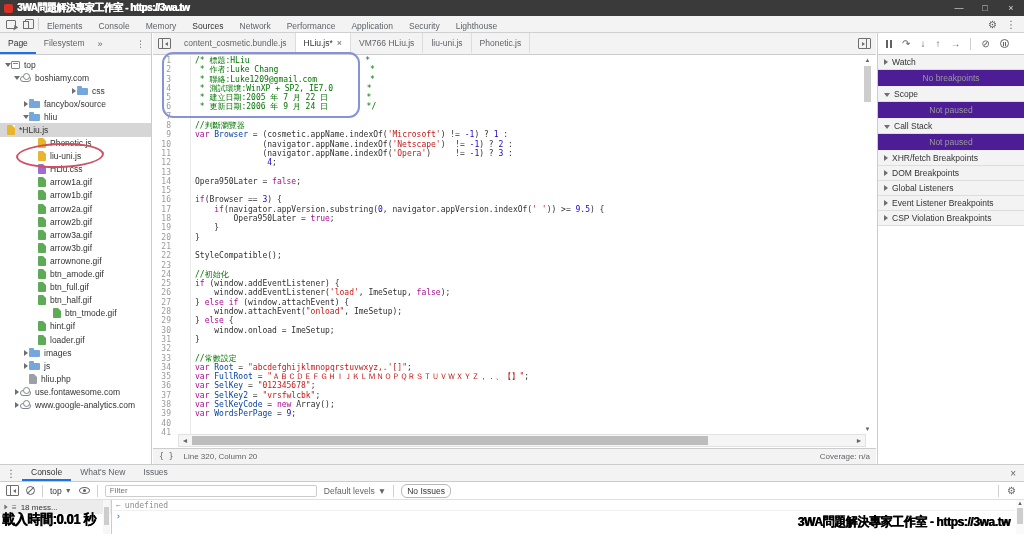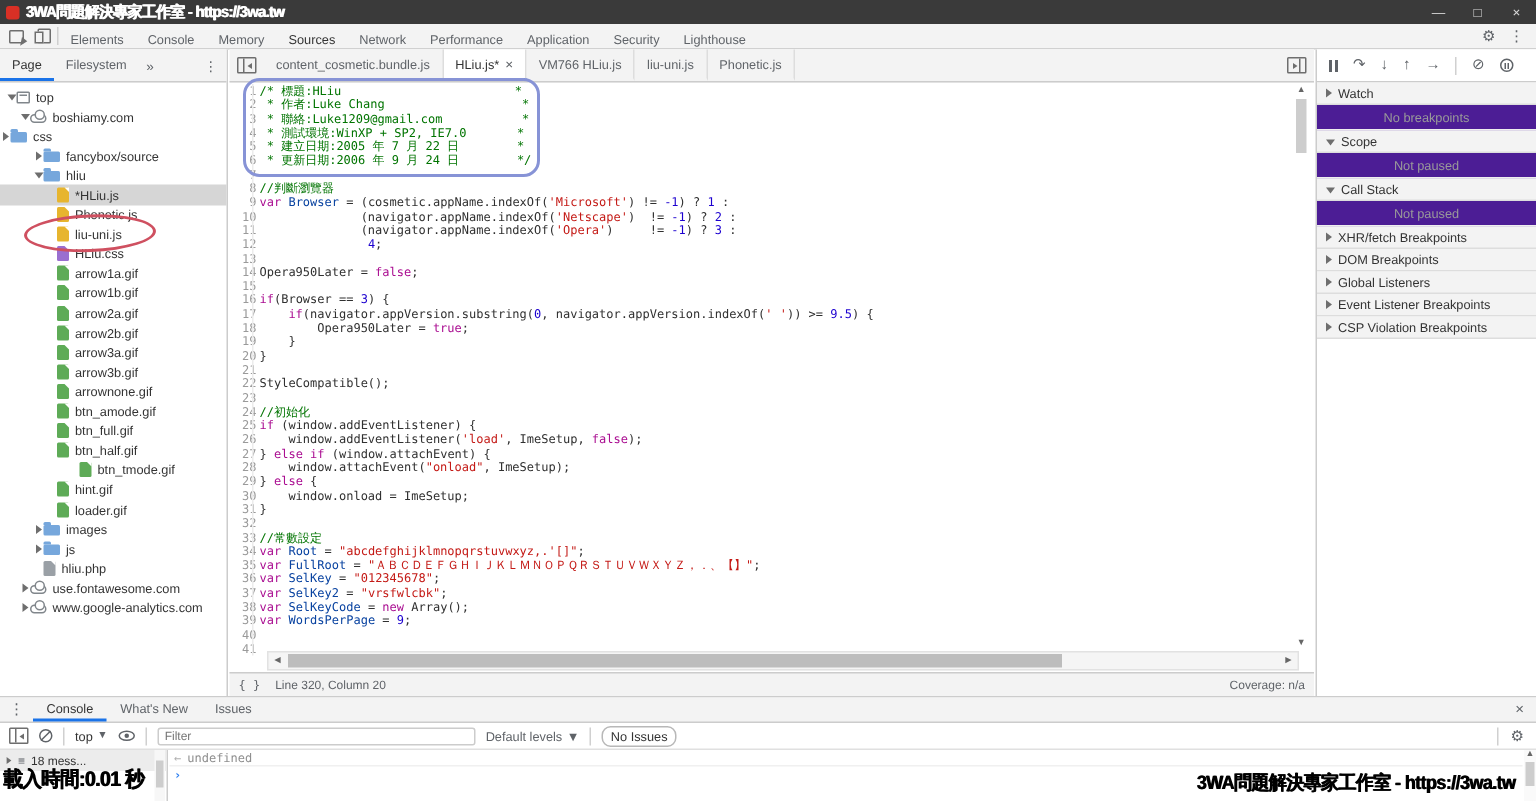--- a/index.html
+++ b/index.html
@@ -65,21 +65,21 @@
   .panel-ic.right::before { left:auto; right:3px; }
   .panel-ic .pt { position:absolute; top:3px; left:6px; width:0; height:0; border-right:3px solid #6e6e6e; border-top:2px solid transparent; border-bottom:2px solid transparent; }
   .panel-ic.right .pt { left:3px; border-right:none; border-left:3px solid #6e6e6e; }
   .ed-tab { padding:0 8px; font-size:8.5px; color:#5f6368; display:flex; align-items:center; gap:4px; border-right:1px solid #ddd; border-bottom:2px solid transparent; white-space:nowrap; }
   .ed-tab.active { background:#fff; color:#333; border-bottom-color:#1a73e8; }
   .ed-tab .tclose { font-size:9px; color:#5f6368; }
   .ed-tabs .spacer { flex:1; }
   .code-wrap { position:absolute; left:0; top:22px; right:0; bottom:16px; overflow:hidden; font-family:"DejaVu Sans Mono", monospace; font-size:8px; line-height:9.3px; }
   .gutter { position:absolute; left:0; top:1px; width:21px; color:#9a9a9a; text-align:right; }
   .gutter div { height:9.3px; padding-right:3px; }
-  .clines { position:absolute; left:15px; top:1px; right:0; border-left:1px solid #ececec; padding-left:4px; }
+  .clines { position:absolute; left:37px; top:1px; right:0; border-left:1px solid #ececec; padding-left:4px; }
   .cline { height:9.3px; white-space:pre; }
   .tk-c { color:#007400; } .tk-k { color:#aa0d91; } .tk-s { color:#c41a16; } .tk-n { color:#1c00cf; } .tk-d { color:#0842a0; } .tk-p { color:#303030; }
   .blue-box { position:absolute; left:9px; top:19px; width:198px; height:66px; border:2px solid #8793d6; border-radius:11px; pointer-events:none; z-index:4; }
   .hscroll { position:absolute; left:25px; right:10px; bottom:17px; height:13px; background:#f5f5f5; border:1px solid #e2e2e2; display:flex; align-items:center; z-index:3; }
   .hs-btn { width:12px; text-align:center; font-size:7px; color:#666; flex:none; }
   .hs-track { flex:1; position:relative; height:100%; }
   .hs-thumb { position:absolute; left:1px; top:1px; bottom:1px; width:78%; background:#bdbdbd; }
   .vscroll { position:absolute; right:4px; top:24px; bottom:32px; width:9px; z-index:3; }
   .vs-btn { position:absolute; left:0; right:0; text-align:center; font-size:6px; color:#666; }
   .vs-thumb { position:absolute; left:1px; right:1px; top:9px; height:36px; background:#cdcdcd; }
@@ -194,42 +194,42 @@
             <span class="tic ic-frame"></span>
             <span>top</span>
           </div>
           <div class="trow" style="padding-left: 13px;">
             <span class="arrow-slot">
               <span class="tri-o"></span>
             </span>
             <span class="tic ic-cloud"></span>
             <span>boshiamy.com</span>
           </div>
-          <div class="trow" style="">
+          <div class="trow" style="padding-left: 22px; margin-left: 48px;">
             <span class="arrow-slot">
               <span class="tri-c"></span>
             </span>
             <span class="tic ic-folder"></span>
             <span>css</span>
           </div>
           <div class="trow" style="padding-left: 22px;">
             <span class="arrow-slot">
               <span class="tri-c"></span>
             </span>
             <span class="tic ic-folder"></span>
             <span>fancybox/source</span>
           </div>
           <div class="trow" style="padding-left: 22px;">
             <span class="arrow-slot">
               <span class="tri-o"></span>
             </span>
             <span class="tic ic-folder"></span>
             <span>hliu</span>
           </div>
-          <div class="trow selected" style="padding-left: 31px; text-align: center;">
+          <div class="trow selected" style=" text-align: center;">
             <span class="arrow-slot"></span>
             <span class="tic ic-file f-js"></span>
             <span>*HLiu.js</span>
           </div>
           <div class="trow" style="padding-left: 31px;">
             <span class="arrow-slot"></span>
             <span class="tic ic-file f-js"></span>
             <span>Phonetic.js</span>
           </div>
           <div class="trow" style="padding-left: 31px;">

